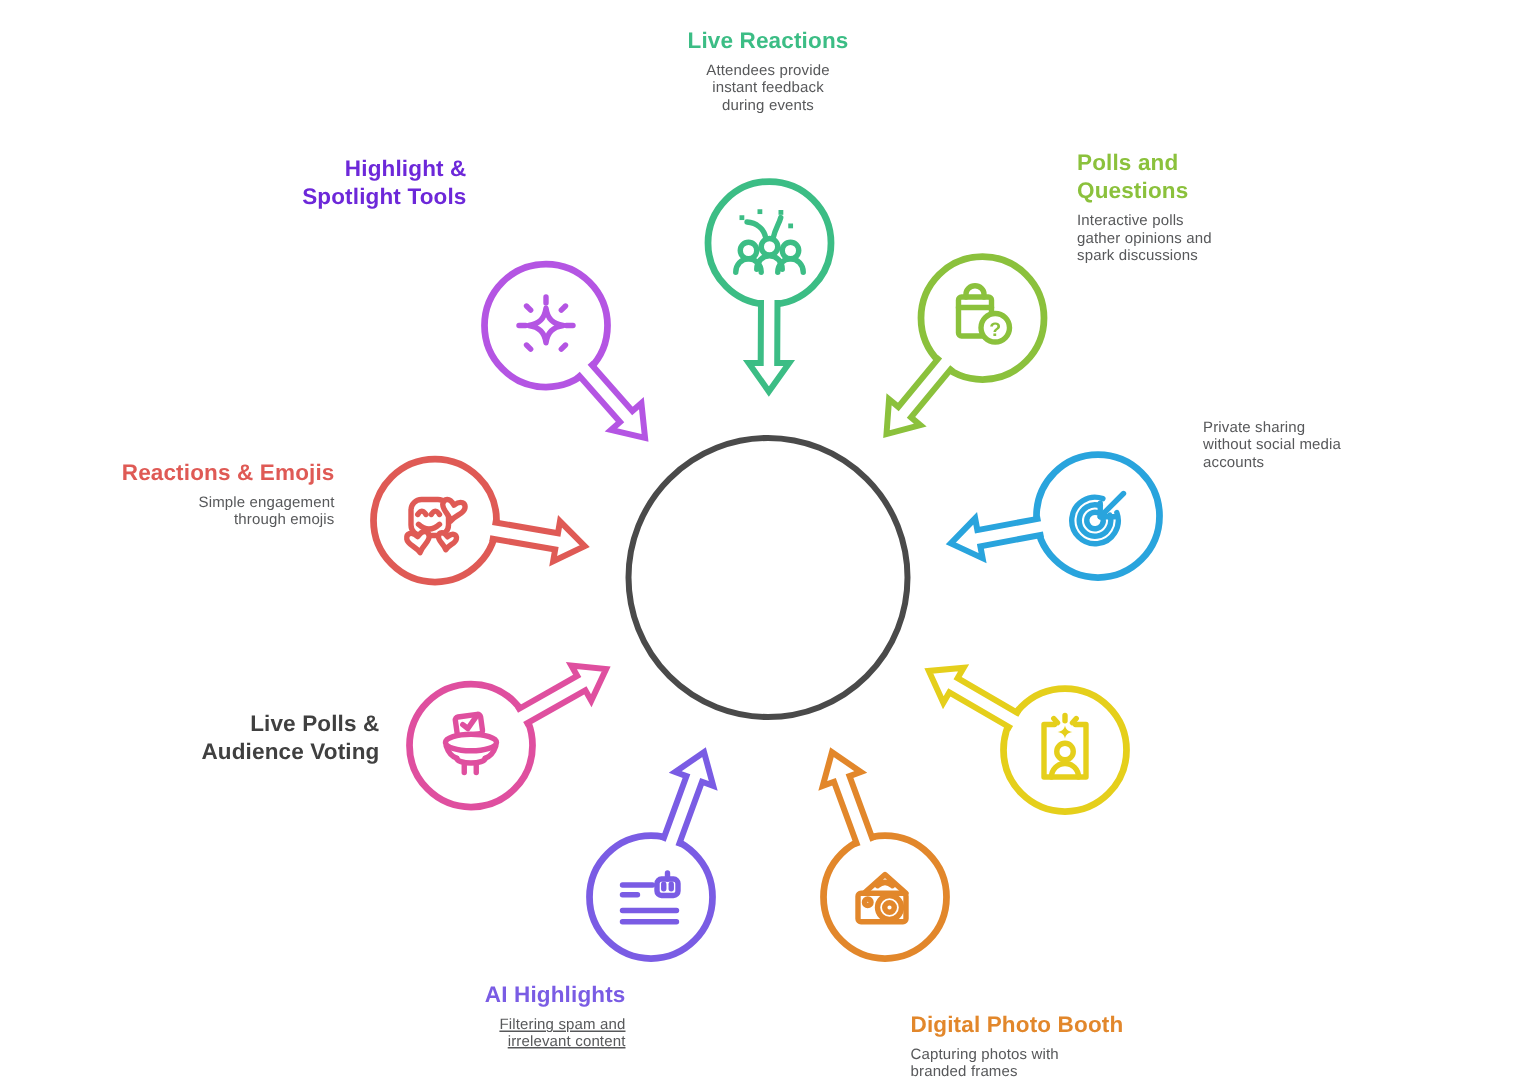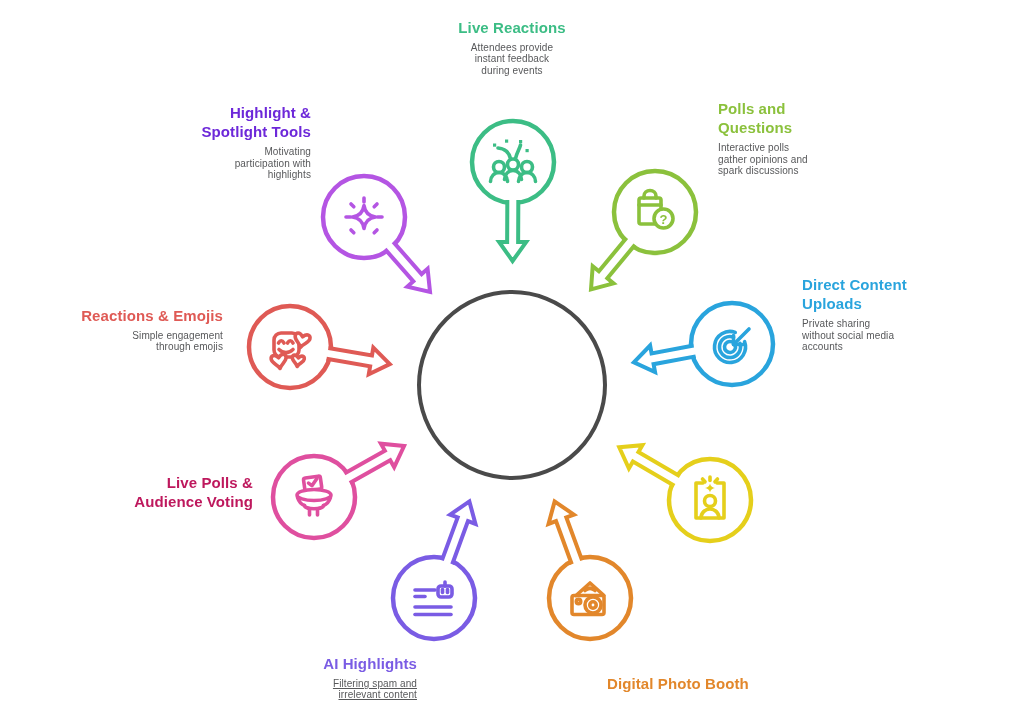--- a/index.html
+++ b/index.html
@@ -170,43 +170,40 @@
 during events</div>
   </div>
   <div class="node-text nt-1">
     <div class="node-title" style="color: rgb(139, 193, 60);">Polls and
 Questions</div>
     <div class="node-desc" style="color: rgb(87, 88, 90);">Interactive polls
 gather opinions and
 spark discussions</div>
   </div>
   <div class="node-text nt-2">
-    <div class="node-title" style="color: rgb(41, 164, 221);">Direct Content
-Uploads</div>
     <div class="node-desc" style="color: rgb(87, 88, 90);">Private sharing
 without social media
 accounts</div>
   </div>
   <div class="node-text nt-4">
     <div class="node-title" style="color: rgb(226, 135, 43); margin-top: 20px;">Digital Photo Booth</div>
+    <div class="node-desc" style="color: rgb(87, 88, 90);">Capturing photos with
+branded frames</div>
   </div>
   <div class="node-text nt-5">
     <div class="node-title" style="color: rgb(122, 92, 228);">AI Highlights</div>
     <div class="node-desc" style="color: rgb(87, 88, 90); text-decoration: underline;">Filtering spam and
 irrelevant content</div>
   </div>
   <div class="node-text nt-6">
-    <div class="node-title" style="color: #be185d;">Live Polls &amp;
+    <div class="node-title" style="color: #404040;">Live Polls &amp;
 Audience Voting</div>
   </div>
   <div class="node-text nt-7">
     <div class="node-title" style="color: rgb(223, 90, 85);">Reactions &amp; Emojis</div>
     <div class="node-desc" style="color: rgb(87, 88, 90);">Simple engagement
 through emojis</div>
   </div>
   <div class="node-text nt-8">
     <div class="node-title" style="color: #6d28d9;">Highlight &amp;
 Spotlight Tools</div>
-    <div class="node-desc" style="color: rgb(87, 88, 90);">Motivating
-participation with
-highlights</div>
   </div>
 </div>
 
 </body></html>

